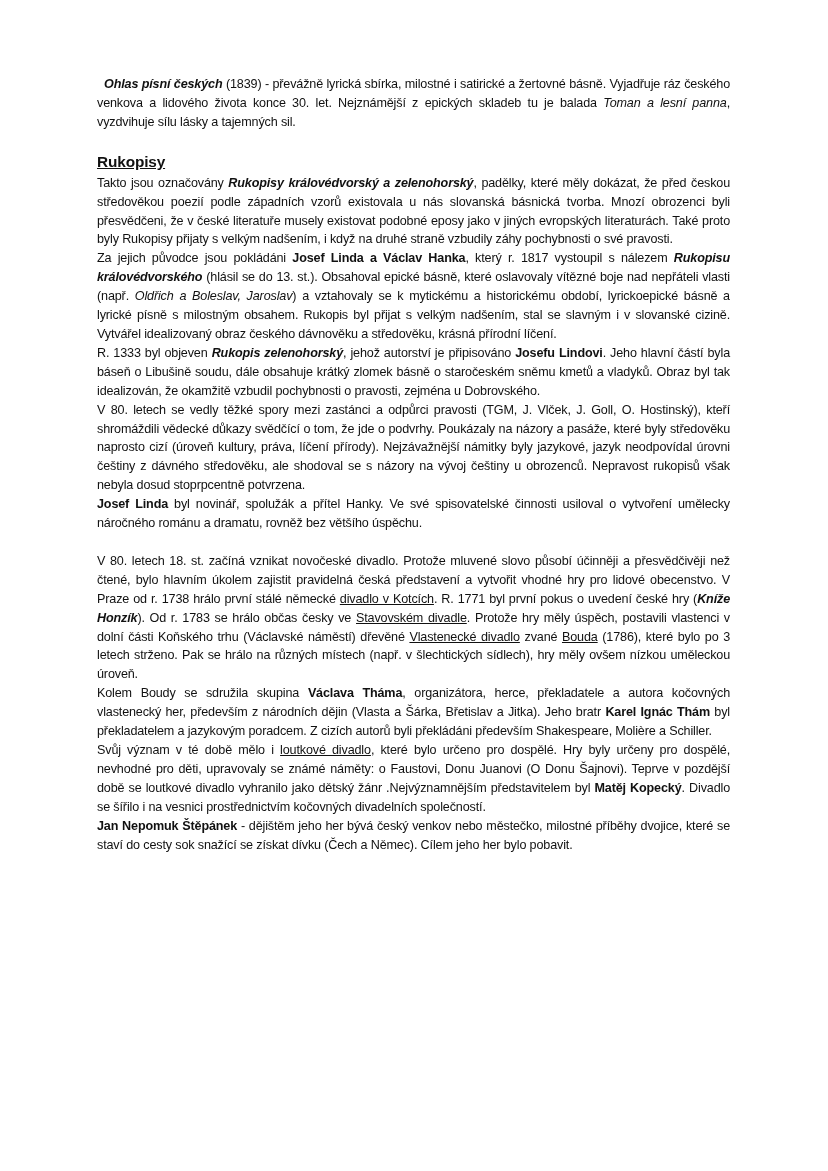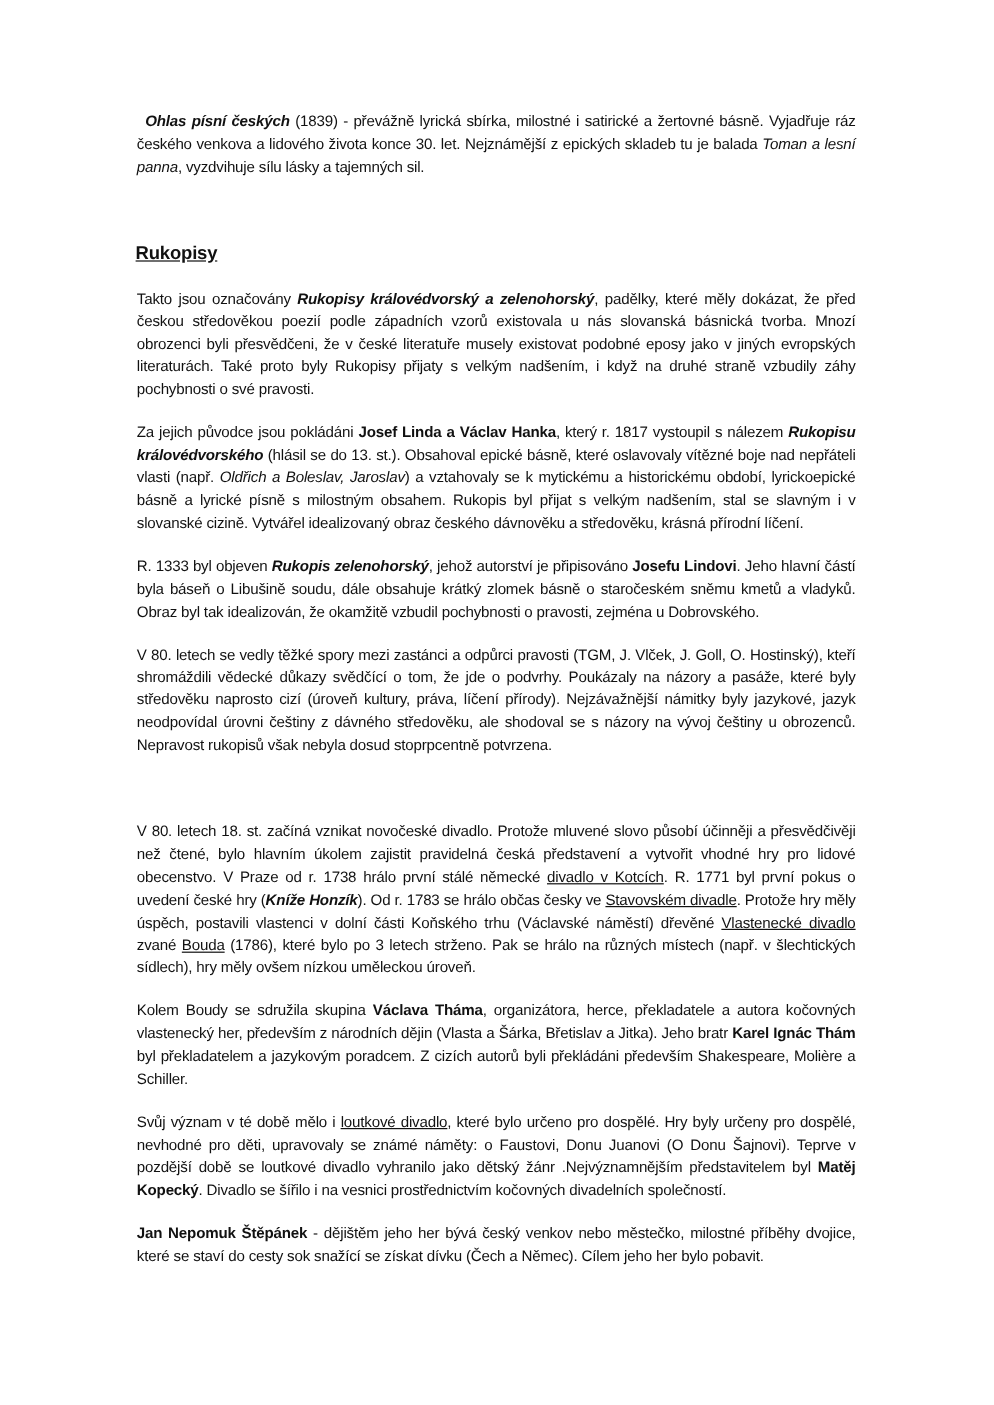--- a/index.html
+++ b/index.html
@@ -6,25 +6,25 @@
   body {
     width: 828px; height: 1171px; overflow: hidden; position: relative;
     font-family: "Liberation Sans", sans-serif;
     color: #111;
   }
   .page {
     position: absolute; left: 97px; top: 75px; width: 633px;
     font-size: 12.6px; line-height: 18.9px;
     letter-spacing: -0.15px;
   }
-  p { margin: 17px; text-align: justify; }
+  p { margin: 0; text-align: justify; }
   .intro { text-indent: 7px; }
   .gap { height: 19px; }
   .heading { font-size: 15.4px; font-weight: bold; text-decoration: underline; line-height: 22px; }
-  .heading-row { margin: 16px; line-height: 22px; }
+  .heading-row { margin: 0; line-height: 22px; }
   .sub { font-size: 12.6px; font-weight: normal; text-decoration: none; }
   b { font-weight: bold; }
   .bi { font-weight: bold; font-style: italic; }
   i { font-style: italic; }
   u { text-decoration: underline; }
 </style>
 </head>
 <body>
 
 <div class="page">
@@ -38,20 +38,21 @@
   <p><span>Takto jsou označovány </span><span class="bi">Rukopisy královédvorský a zelenohorský</span><span>, padělky, které měly dokázat, že před českou středověkou poezií podle západních vzorů existovala u nás slovanská básnická tvorba. Mnozí obrozenci byli přesvědčeni, že v české literatuře musely existovat podobné eposy jako v jiných evropských literaturách. Také proto byly Rukopisy přijaty s velkým nadšením, i když na druhé straně vzbudily záhy pochybnosti o své pravosti.</span></p>
 
   <p><span>Za jejich původce jsou pokládáni </span><b>Josef Linda a Václav Hanka</b><span>, který r. 1817 vystoupil s nálezem </span><span class="bi">Rukopisu královédvorského</span><span> (hlásil se do 13. st.). Obsahoval epické básně, které oslavovaly vítězné boje nad nepřáteli vlasti (např. </span><i>Oldřich a Boleslav, Jaroslav</i><span>) a vztahovaly se k mytickému a historickému období, lyrickoepické básně a lyrické písně s milostným obsahem. Rukopis byl přijat s velkým nadšením, stal se slavným i v slovanské cizině. Vytvářel idealizovaný obraz českého dávnověku a středověku, krásná přírodní líčení.</span></p>
 
   <p><span>R. 1333 byl objeven </span><span class="bi">Rukopis zelenohorský</span><span>, jehož autorství je připisováno </span><b>Josefu Lindovi</b><span>. Jeho hlavní částí byla báseň o Libušině soudu, dále obsahuje krátký zlomek básně o staročeském sněmu kmetů a vladyků. Obraz byl tak idealizován, že okamžitě vzbudil pochybnosti o pravosti, zejména u Dobrovského.</span></p>
 
   <p>V 80. letech se vedly těžké spory mezi zastánci a odpůrci pravosti (TGM, J. Vlček, J. Goll, O. Hostinský), kteří shromáždili vědecké důkazy svědčící o tom, že jde o podvrhy. Poukázaly na názory a pasáže, které byly středověku naprosto cizí (úroveň kultury, práva, líčení přírody). Nejzávažnější námitky byly jazykové, jazyk neodpovídal úrovni češtiny z dávného středověku, ale shodoval se s názory na vývoj češtiny u obrozenců. Nepravost rukopisů však nebyla dosud stoprpcentně potvrzena.</p>
 
 
 
+  <p><b>Josef Linda</b><span> byl novinář, spolužák a přítel Hanky. Ve své spisovatelské činnosti usiloval o vytvoření umělecky náročného románu a dramatu, rovněž bez většího úspěchu.</span></p>
 
   <div class="gap"></div>
 
 
   <p><span>V 80. letech 18. st. začíná vznikat novočeské divadlo. Protože mluvené slovo působí účinněji a přesvědčivěji než čtené, bylo hlavním úkolem zajistit pravidelná česká představení a vytvořit vhodné hry pro lidové obecenstvo. V Praze od r. 1738 hrálo první stálé německé </span><u>divadlo v Kotcích</u><span>. R. 1771 byl první pokus o uvedení české hry (</span><span class="bi">Kníže Honzík</span><span>). Od r. 1783 se hrálo občas česky ve </span><u>Stavovském divadle</u><span>. Protože hry měly úspěch, postavili vlastenci v dolní části Koňského trhu (Václavské náměstí) dřevěné </span><u>Vlastenecké divadlo</u><span> zvané </span><u>Bouda</u><span> (1786), které bylo po 3 letech strženo. Pak se hrálo na různých místech (např. v šlechtických sídlech), hry měly ovšem nízkou uměleckou úroveň.</span></p>
 
   <p><span>Kolem Boudy se sdružila skupina </span><b>Václava Tháma</b><span>, organizátora, herce, překladatele a autora kočovných vlastenecký her, především z národních dějin (Vlasta a Šárka, Břetislav a Jitka). Jeho bratr </span><b>Karel Ignác Thám</b><span> byl překladatelem a jazykovým poradcem. Z cizích autorů byli překládáni především Shakespeare, Molière a Schiller.</span></p>
 
   <p><span>Svůj význam v té době mělo i </span><u>loutkové divadlo</u><span>, které bylo určeno pro dospělé. Hry byly určeny pro dospělé, nevhodné pro děti, upravovaly se známé náměty: o Faustovi, Donu Juanovi (O Donu Šajnovi). Teprve v pozdější době se loutkové divadlo vyhranilo jako dětský žánr .Nejvýznamnějším představitelem byl </span><b>Matěj Kopecký</b><span>. Divadlo se šířilo i na vesnici prostřednictvím kočovných divadelních společností.</span></p>
 

